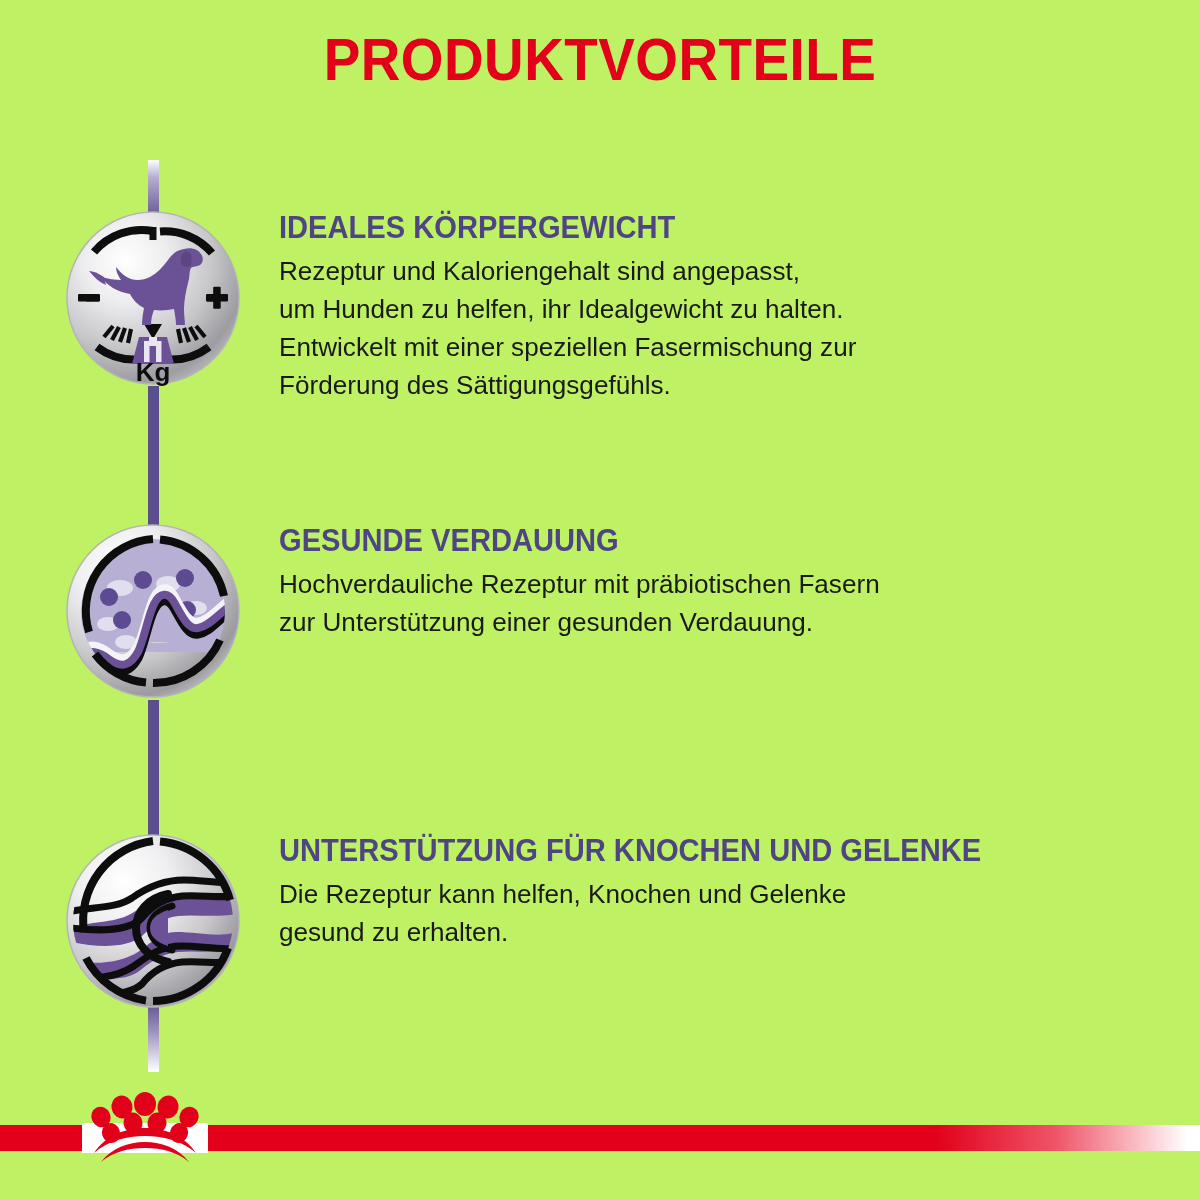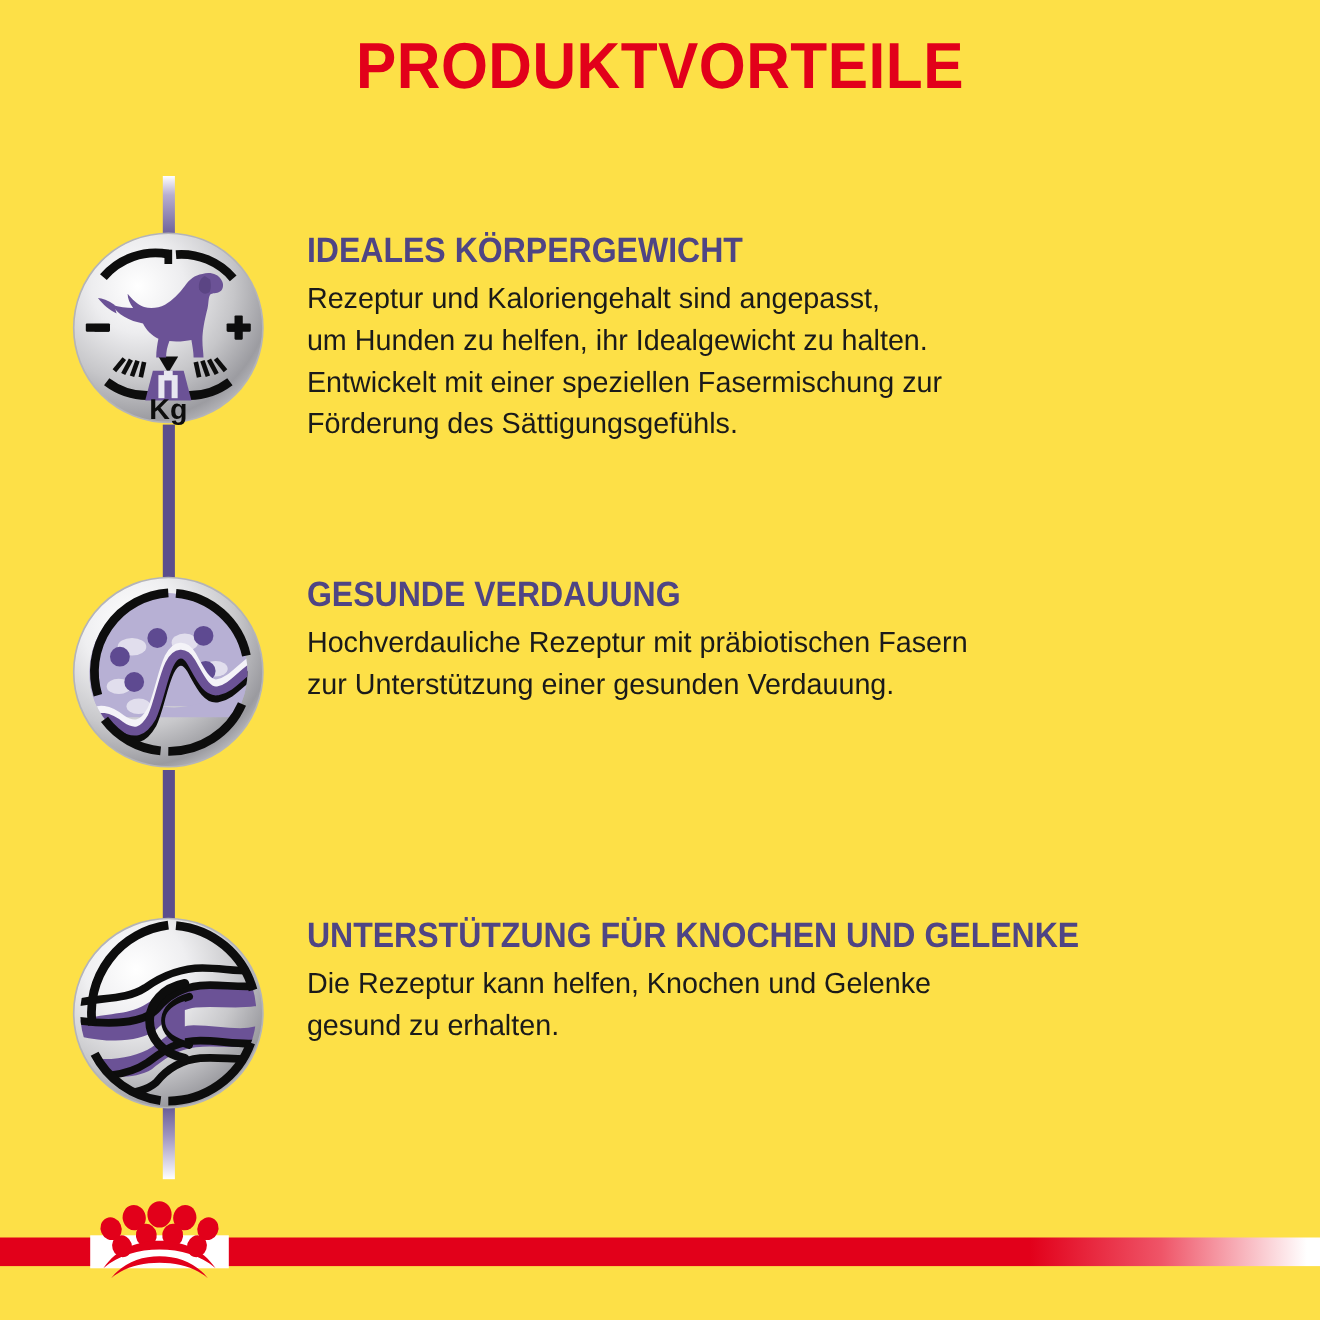--- a/index.html
+++ b/index.html
@@ -9,21 +9,21 @@
     height: 1200px;
     background: #ffffff;
     font-family: "Liberation Sans", sans-serif;
     overflow: hidden;
   }
 
   #page {
     position: relative;
     width: 1200px;
     height: 1200px;
-    background: #fde047;
+    background: #bef264;
   }
 
   
   #title {
     position: absolute;
     top: 26px;
     left: 0;
     width: 1200px;
     text-align: center;
     color: #E2001A;

